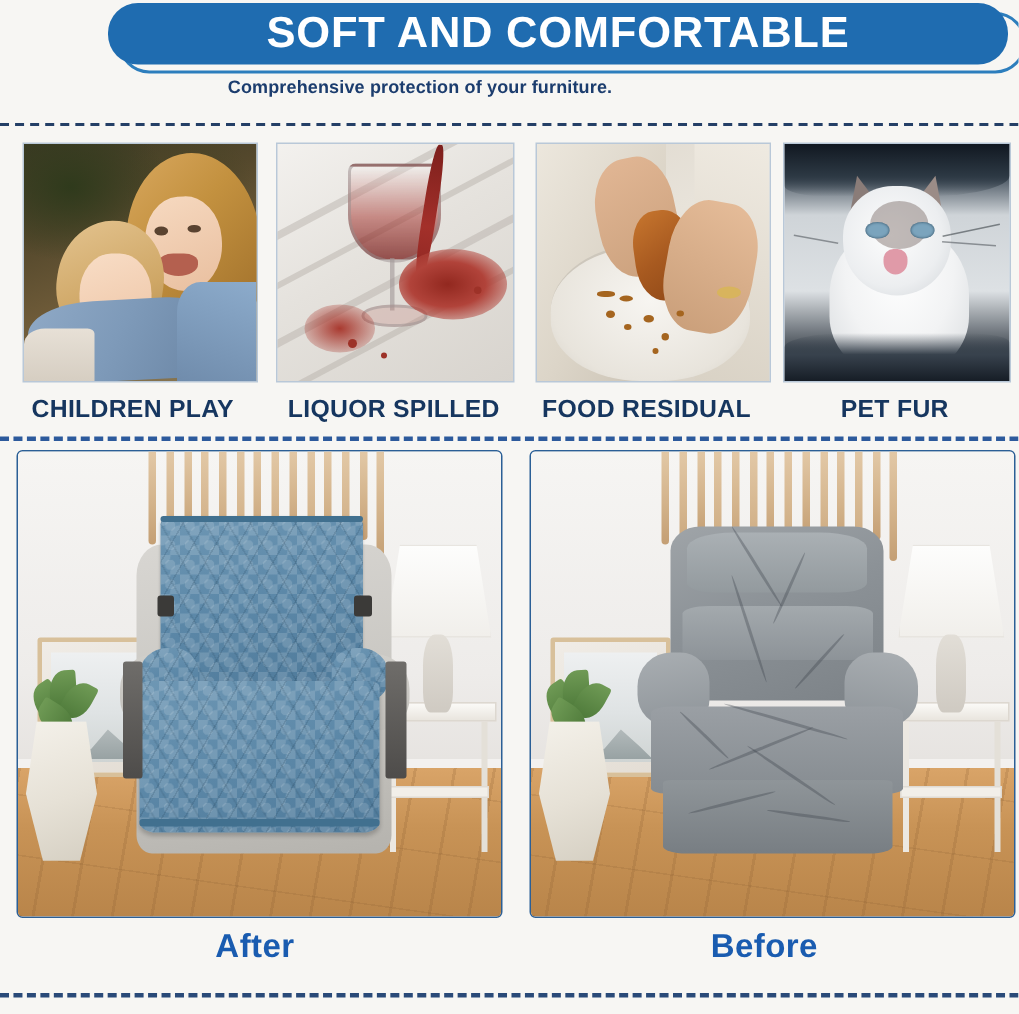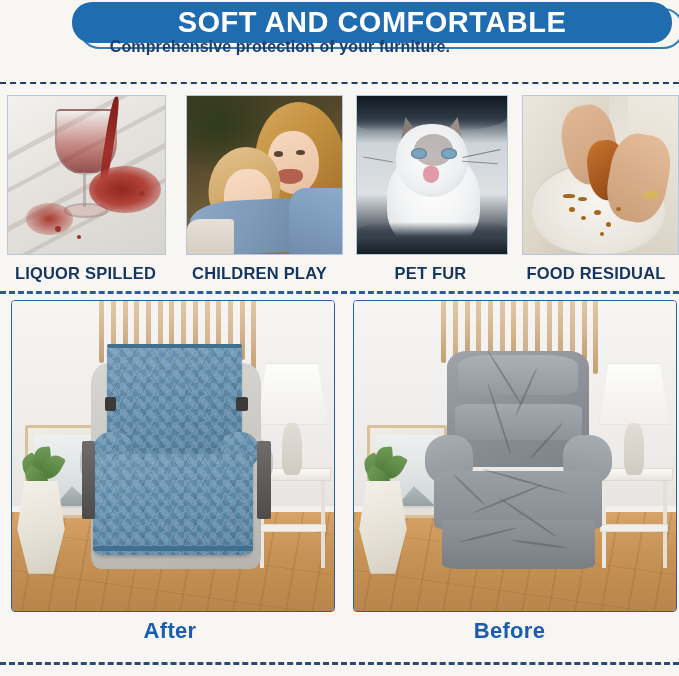--- a/index.html
+++ b/index.html
@@ -48,24 +48,24 @@
     font-size: 29px;
     font-weight: bold;
     letter-spacing: 0.5px;
     font-family: "Liberation Sans", sans-serif;
     white-space: nowrap;
     line-height: 1;
   }
 
   .subtitle {
     position: absolute;
-    left: 0; top: 38px;
+    left: 0; top: 51px;
     width: 560px;
     text-align: center;
-    font-size: 16px;
+    font-size: 12px;
     font-weight: bold;
     color: #1c3d6e;
     letter-spacing: 0.1px;
   }
 
   
   .divider {
     position: absolute;
     left: 0;
     width: 679px;
@@ -640,75 +640,56 @@
   <div class="banner-solid">
     <span class="banner-title">SOFT AND COMFORTABLE</span>
   </div>
 </div>
 
 <div class="subtitle">Comprehensive protection of your furniture.</div>
 
 <div class="divider d1"></div>
 
 <div class="features">
+
+  <div class="feature" style="width:177px;">
+    <div class="feature-photo ph-children" style="width:157px;height:160px;margin-left:10px;">
+      <div class="bg-blur"></div>
+      <div class="hair-big"></div>
+      <div class="face-big"></div>
+      <div class="eye1"></div>
+      <div class="eye2"></div>
+      <div class="mouth-big"></div>
+      <div class="hair-small"></div>
+      <div class="face-small"></div>
+      <div class="mouth-small"></div>
+      <div class="denim"></div>
+      <div class="sleeve-r"></div>
+      <div class="white-dress"></div>
+    </div>
+    <div class="feature-label">CHILDREN PLAY</div>
+  </div>
 
   <div class="feature" style="width:171px;">
     <div class="feature-photo ph-liquor" style="width:159px;height:160px;margin-left:1px;">
       <div class="fold1"></div>
       <div class="fold2"></div>
       <div class="fold3"></div>
       <div class="fold4"></div>
       <div class="glass-bowl"></div>
       <div class="glass-stem"></div>
       <div class="glass-base"></div>
       <div class="pour"></div>
       <div class="splat-main"></div>
       <div class="splat-l"></div>
       <div class="drop1"></div>
       <div class="drop2"></div>
       <div class="drop3"></div>
     </div>
     <div class="feature-label">LIQUOR SPILLED</div>
-  </div>
-
-  <div class="feature" style="width:177px;">
-    <div class="feature-photo ph-children" style="width:157px;height:160px;margin-left:10px;">
-      <div class="bg-blur"></div>
-      <div class="hair-big"></div>
-      <div class="face-big"></div>
-      <div class="eye1"></div>
-      <div class="eye2"></div>
-      <div class="mouth-big"></div>
-      <div class="hair-small"></div>
-      <div class="face-small"></div>
-      <div class="mouth-small"></div>
-      <div class="denim"></div>
-      <div class="sleeve-r"></div>
-      <div class="white-dress"></div>
-    </div>
-    <div class="feature-label">CHILDREN PLAY</div>
-  </div>
-
-  <div class="feature" style="width:165px;">
-    <div class="feature-photo ph-pet" style="width:152px;height:160px;margin-left:2px;">
-      <div class="dark-top"></div>
-      <div class="cat-body"></div>
-      <div class="ear-l"></div>
-      <div class="ear-r"></div>
-      <div class="cat-head"></div>
-      <div class="mask"></div>
-      <div class="eye-l"></div>
-      <div class="eye-r"></div>
-      <div class="tongue"></div>
-      <div class="whisk1"></div>
-      <div class="whisk2"></div>
-      <div class="whisk3"></div>
-      <div class="dark-bot"></div>
-    </div>
-    <div class="feature-label">PET FUR</div>
   </div>
 
   <div class="feature" style="width:166px;">
     <div class="feature-photo ph-food" style="width:157px;height:160px;margin-left:8px;">
       <div class="sleeve-bg"></div>
       <div class="sleeve-bg2"></div>
       <div class="plate"></div>
       <div class="hand-top"></div>
       <div class="chicken"></div>
       <div class="hand-right"></div>
@@ -717,20 +698,39 @@
       <div class="crumb c2"></div>
       <div class="crumb c3"></div>
       <div class="crumb c4"></div>
       <div class="crumb c5"></div>
       <div class="crumb c6"></div>
       <div class="crumb c7"></div>
       <div class="crumb c8"></div>
     </div>
     <div class="feature-label">FOOD RESIDUAL</div>
   </div>
+
+  <div class="feature" style="width:165px;">
+    <div class="feature-photo ph-pet" style="width:152px;height:160px;margin-left:2px;">
+      <div class="dark-top"></div>
+      <div class="cat-body"></div>
+      <div class="ear-l"></div>
+      <div class="ear-r"></div>
+      <div class="cat-head"></div>
+      <div class="mask"></div>
+      <div class="eye-l"></div>
+      <div class="eye-r"></div>
+      <div class="tongue"></div>
+      <div class="whisk1"></div>
+      <div class="whisk2"></div>
+      <div class="whisk3"></div>
+      <div class="dark-bot"></div>
+    </div>
+    <div class="feature-label">PET FUR</div>
+  </div>
 </div>
 
 <div class="divider d2"></div>
 
 <div class="compare">
 
   <div class="compare-col" style="width:340px;">
     <div class="room" style="width:324px;height:312px;margin-left:6px;">
       <div class="wall"></div>
       <div class="macrame">

